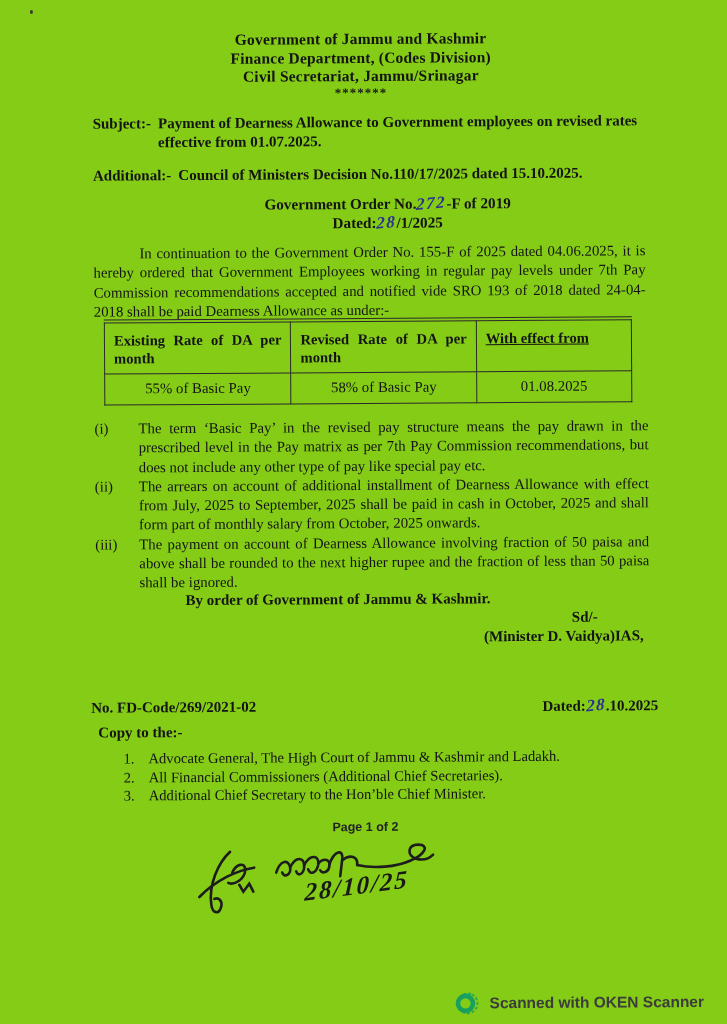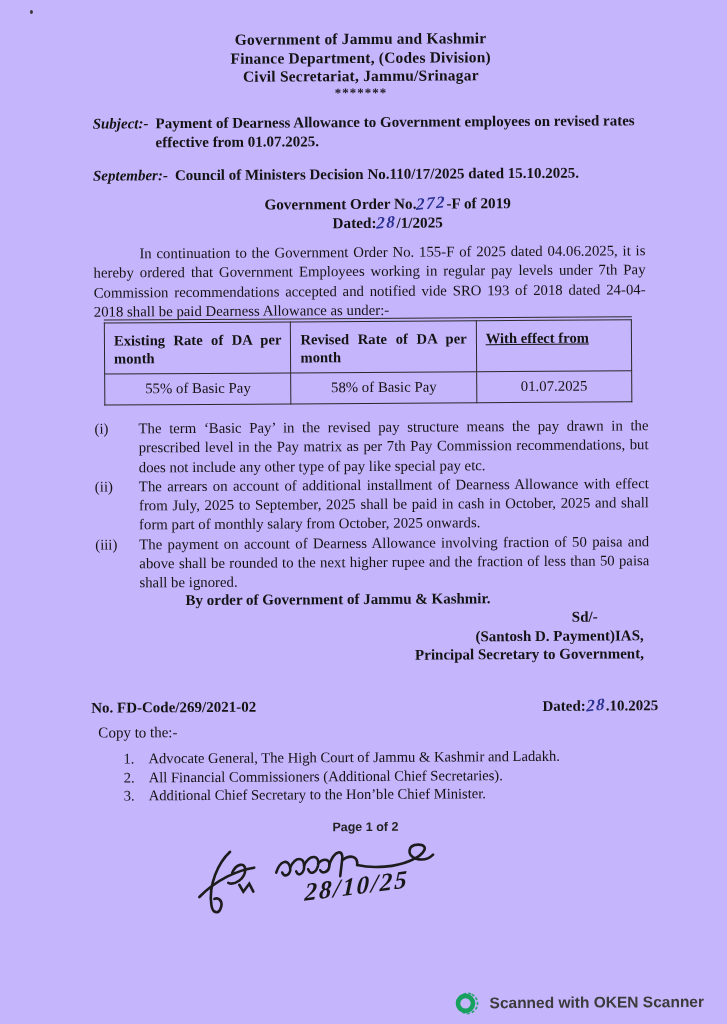--- a/index.html
+++ b/index.html
@@ -1,31 +1,31 @@
 <!DOCTYPE html>
 <html><head>
 <meta charset="utf-8">
 <style>
   html,body{margin:0;padding:0;background:#e8e8e8;}
   .page{
-    position:relative; width:727px; height:1024px; background:#c4b5fd;
+    position:relative; width:727px; height:1024px; background:#84cc16;
     font-family:"Liberation Serif", serif; color:#141414; overflow:hidden;
     margin:0 auto;
   }
   .tilt{position:absolute; inset:0; transform:rotate(-0.35deg);}
   .abs{position:absolute;}
 
   
   .doc-header{top:30px; left:0; width:100%; text-align:center; font-weight:bold;
     font-size:15.5px; line-height:18.5px; letter-spacing:.2px;}
   .doc-header .stars{font-size:13px; line-height:14px; letter-spacing:1px;}
 
   
   .hang{display:flex; gap:7px; font-weight:bold; font-size:15px; line-height:19px;}
-  .hang .lbl{white-space:nowrap; flex:0 0 auto;font-style:italic;}
+  .hang .lbl{white-space:nowrap; flex:0 0 auto;}
   .subject-line{top:113px; left:95px; width:552px;}
   .reference-line{top:165px; left:95px; width:580px;}
 
   
   .order-block{top:194px; left:0; width:100%; text-align:center; font-weight:bold;
     font-size:15.2px; line-height:19px; padding-left:52px; box-sizing:border-box;}
 
   .hw{font-style:italic; color:#2b3191; font-weight:600; letter-spacing:1.5px;
     display:inline-block; transform:rotate(-5deg) skewX(-6deg); font-size:17px; line-height:1;}
 
@@ -51,21 +51,21 @@
 
   
   .by-order{top:591px; left:185px; font-weight:bold; font-size:15px;}
   .sig-block{top:609px; right:84px; text-align:right; font-weight:bold; font-size:15px;
     line-height:18.6px;}
   .sig-block .sd{padding-right:46px;}
 
   
   .file-row{top:698px; left:90px; right:70px; display:flex; justify-content:space-between;
     font-weight:bold; font-size:15px;}
-  .copy-label{top:723px; left:97px; font-weight:normal; font-size:15px;}
+  .copy-label{top:723px; left:97px; font-weight:bold; font-size:15px;}
   .copy-list{top:748px; left:122px; font-size:14.6px; line-height:18.6px;}
   .copy-item{display:flex;}
   .copy-item .knum{flex:0 0 25px;}
 
   
   .page-num{top:820px; left:0; width:100%; text-align:center;
     font-family:"Liberation Sans", sans-serif; font-weight:bold; font-size:12.5px; color:#232323;}
 
   
   .sig-svg path{fill:none; stroke:#1d1d1d; stroke-width:2.6; stroke-linecap:round;}
@@ -94,21 +94,21 @@
       <div>Civil Secretariat, Jammu/Srinagar</div>
       <div class="stars">*******</div>
     </div>
 
     <div class="abs hang subject-line">
       <span class="lbl">Subject:-</span>
       <span>Payment of Dearness Allowance to Government employees on revised rates effective from 01.07.2025.</span>
     </div>
 
     <div class="abs hang reference-line">
-      <span class="lbl">September:-</span>
+      <span class="lbl">Additional:-</span>
       <span>Council of Ministers Decision No.110/17/2025 dated 15.10.2025.</span>
     </div>
 
     <div class="abs order-block">
       <div>
         <span>Government Order No.</span><span class="hw">272</span><span>-F of 2019</span>
       </div>
       <div>
         <span>Dated:</span><span class="hw">28</span><span>/1/2025</span>
       </div>
@@ -120,21 +120,21 @@
       <table class="da">
         <tbody>
             <tr>
           <th class="col1">Existing Rate of DA per month</th>
           <th class="col2">Revised Rate of DA per month</th>
           <th class="col3">With effect from</th>
         </tr>
         <tr>
           <td>55% of Basic Pay</td>
           <td>58% of Basic Pay</td>
-          <td>01.07.2025</td>
+          <td>01.08.2025</td>
         </tr>
       </tbody>
         </table>
     </div>
 
     <div class="abs clauses">
       <div class="clause">
         <span class="cnum">(i)</span>
         <span class="ctext">The term ‘Basic Pay’ in the revised pay structure means the pay drawn in the prescribed level in the Pay matrix as per 7th Pay Commission recommendations, but does not include any other type of pay like special pay etc.</span>
       </div>
@@ -145,22 +145,21 @@
       <div class="clause">
         <span class="cnum">(iii)</span>
         <span class="ctext">The payment on account of Dearness Allowance involving fraction of 50 paisa and above shall be rounded to the next higher rupee and the fraction of less than 50 paisa shall be ignored.</span>
       </div>
     </div>
 
     <div class="abs by-order">By order of Government of Jammu &amp; Kashmir.</div>
 
     <div class="abs sig-block">
       <div class="sd">Sd/-</div>
-      <div>(Santosh D. Payment)IAS,</div>
-      <div>Principal Secretary to Government,</div>
+      <div>(Minister D. Vaidya)IAS,</div>
     </div>
 
     <div class="abs file-row">
       <span>No. FD-Code/269/2021-02</span>
       <span>
         <span>Dated:</span><span class="hw">28</span><span>.10.2025</span>
       </span>
     </div>
 
     <div class="abs copy-label">Copy to the:-</div>

